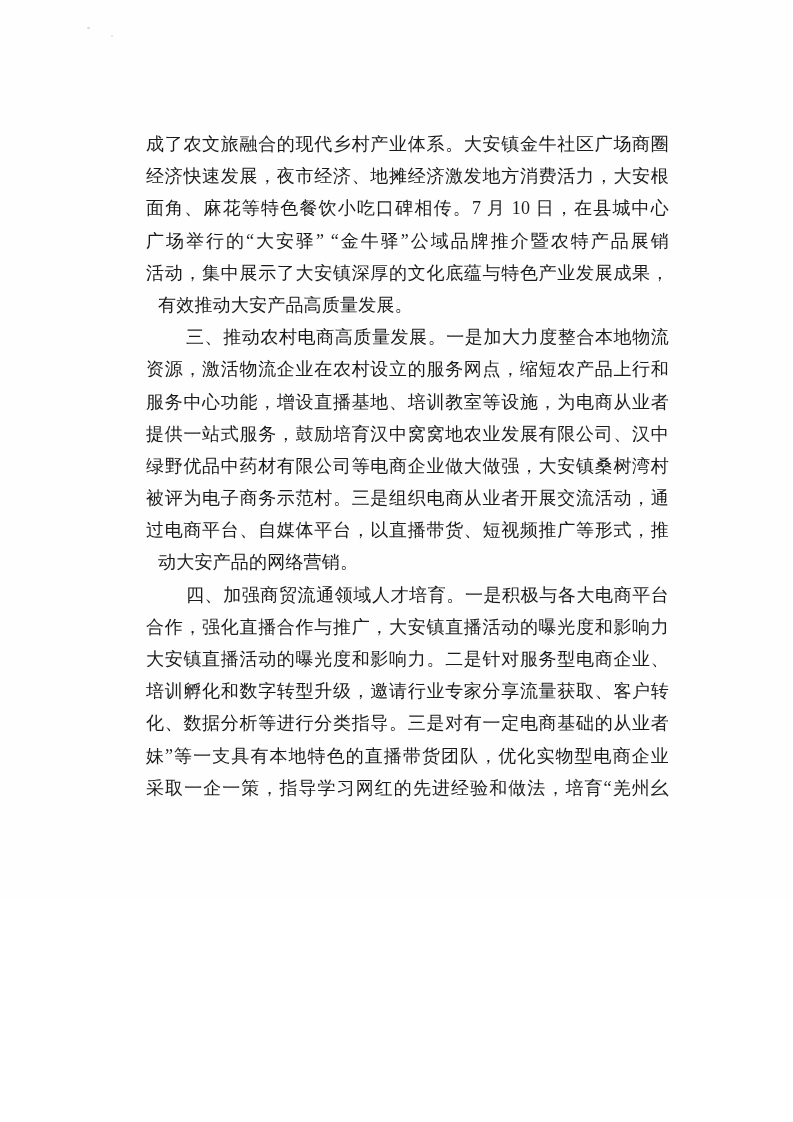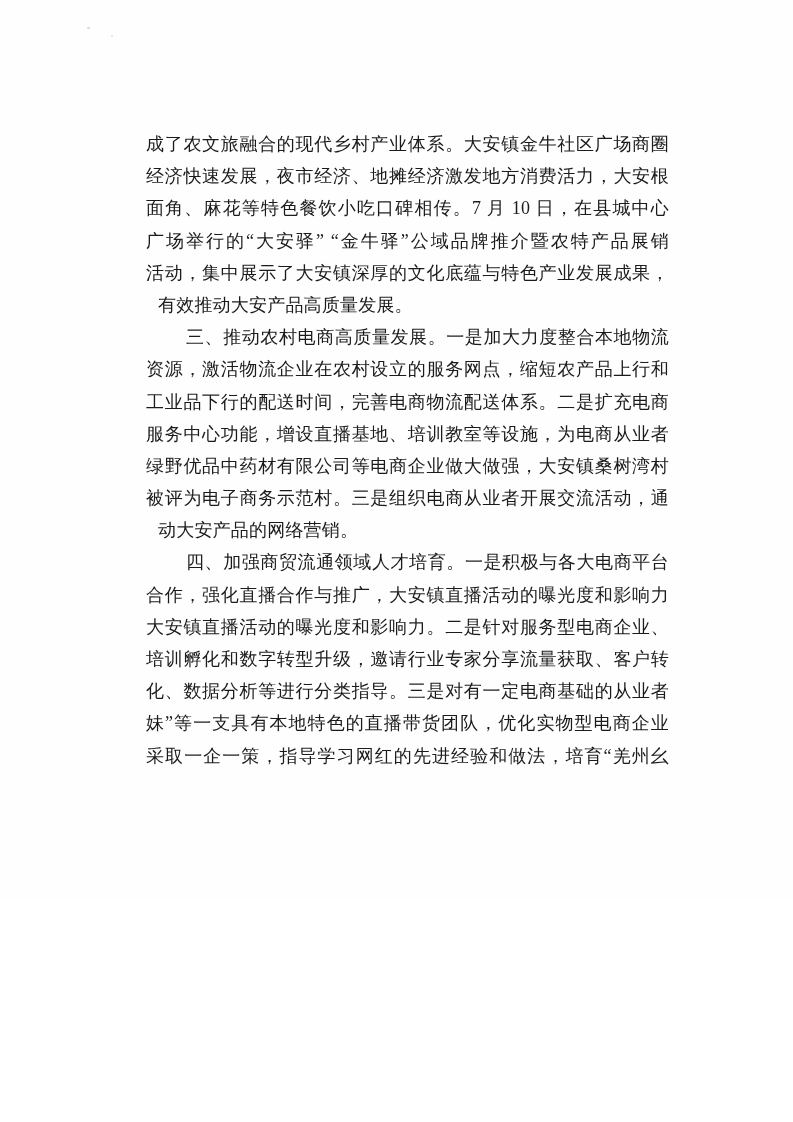--- a/index.html
+++ b/index.html
@@ -85,24 +85,25 @@
 
     <div class="ln"><span>成了农文旅融合的现代乡村产业体系。大安镇金牛社区广场商圈</span></div>
     <div class="ln"><span>经济快速发展，夜市经济、地摊经济激发地方消费活力，大安根</span></div>
     <div class="ln"><span>面角、麻花等特色餐饮小吃口碑相传。7 月 10 日，在县城中心</span></div>
     <div class="ln"><span>广场举行的“大安驿” “金牛驿”公域品牌推介暨农特产品展销</span></div>
     <div class="ln"><span>活动，集中展示了大安镇深厚的文化底蕴与特色产业发展成果，</span></div>
     <div class="ln end"><span>有效推动大安产品高质量发展。</span></div>
 
     <div class="ln indent"><span class="run-bold">三、推动农村电商高质量发展。</span><span>一是加大力度整合本地物流</span></div>
     <div class="ln"><span>资源，激活物流企业在农村设立的服务网点，缩短农产品上行和</span></div>
-    <div class="ln"><span>工业品下行的配送时间，完善电商物流配送体系。二是扩充电商</span></div>
     <div class="ln"><span>服务中心功能，增设直播基地、培训教室等设施，为电商从业者</span></div>
+    <div class="ln"><span>提供一站式服务，鼓励培育汉中窝窝地农业发展有限公司、汉中</span></div>
     <div class="ln"><span>绿野优品中药材有限公司等电商企业做大做强，大安镇桑树湾村</span></div>
     <div class="ln"><span>被评为电子商务示范村。三是组织电商从业者开展交流活动，通</span></div>
+    <div class="ln"><span>过电商平台、自媒体平台，以直播带货、短视频推广等形式，推</span></div>
     <div class="ln end"><span>动大安产品的网络营销。</span></div>
 
     <div class="ln indent"><span class="run-bold">四、加强商贸流通领域人才培育。</span><span>一是积极与各大电商平台</span></div>
     <div class="ln"><span>合作，强化直播合作与推广，大安镇直播活动的曝光度和影响力</span></div>
     <div class="ln"><span>大安镇直播活动的曝光度和影响力。二是针对服务型电商企业、</span></div>
     <div class="ln"><span>培训孵化和数字转型升级，邀请行业专家分享流量获取、客户转</span></div>
     <div class="ln"><span>化、数据分析等进行分类指导。三是对有一定电商基础的从业者</span></div>
     <div class="ln"><span>妹”等一支具有本地特色的直播带货团队，优化实物型电商企业</span></div>
     <div class="ln"><span>采取一企一策，指导学习网红的先进经验和做法，培育“羌州幺</span></div>
 

